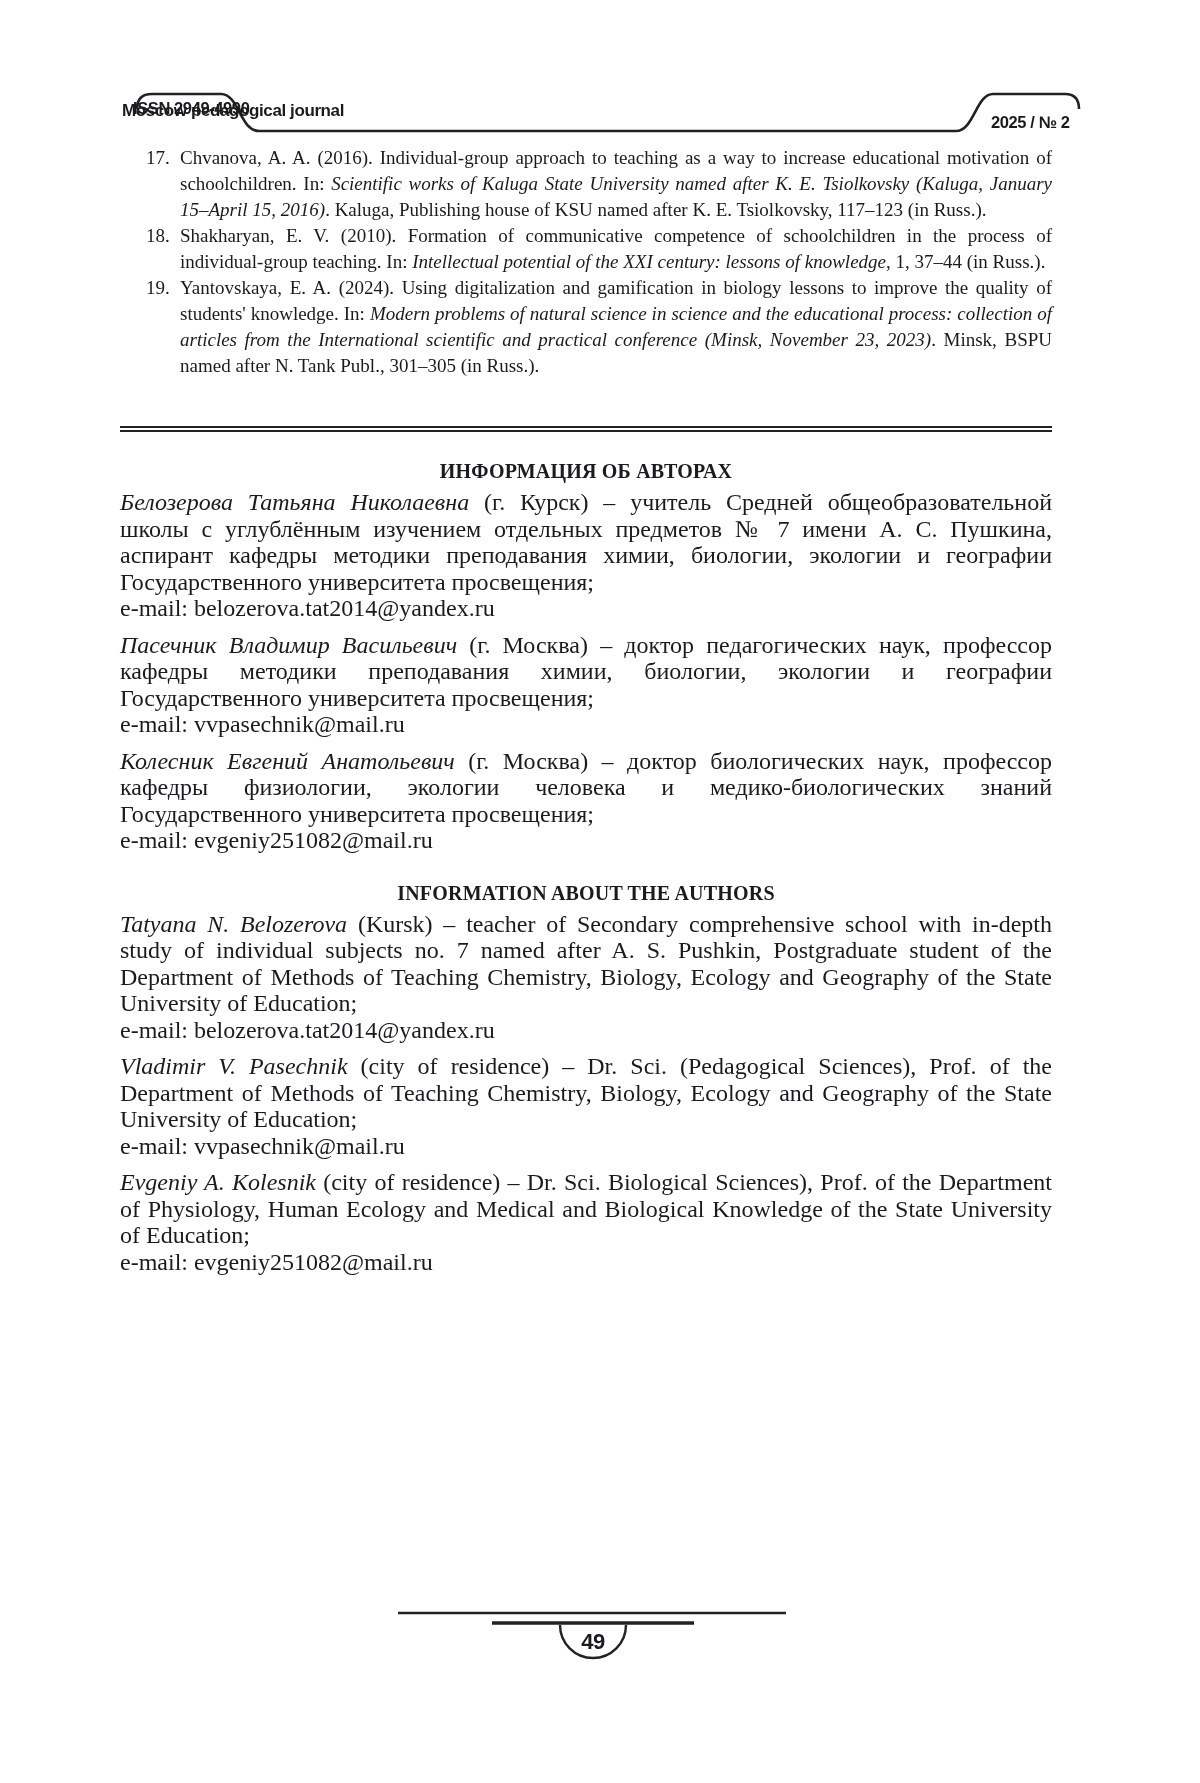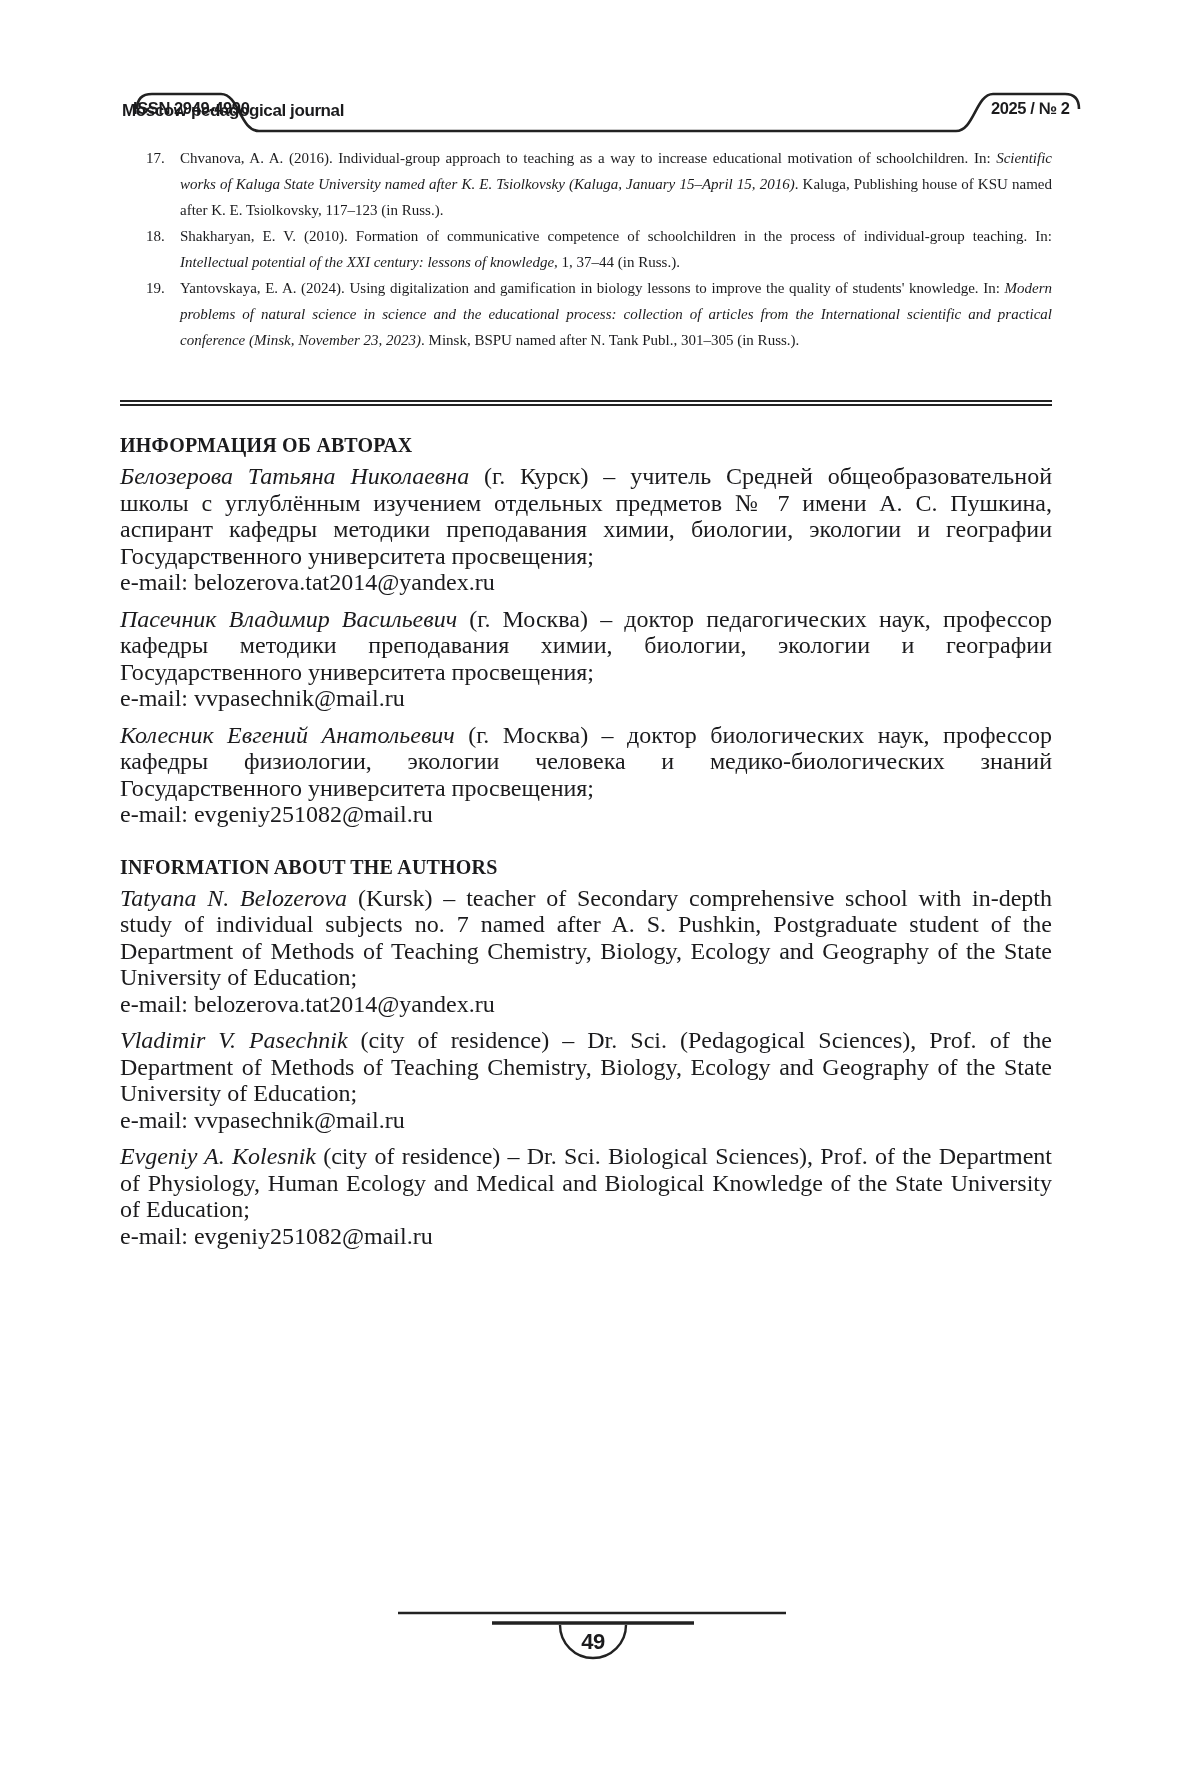--- a/index.html
+++ b/index.html
@@ -18,43 +18,43 @@
     position: absolute;
     font-family: "Liberation Sans", sans-serif;
     font-weight: bold;
     font-size: 16.5px;
     letter-spacing: -0.4px;
     color: #1b1b1d;
     white-space: nowrap;
   }
   .hdr-issn  { left: 133px; top: 99px; }
   .hdr-title { left: 122px; top: 101px; width: 960px; font-size: 17px; }
-  .hdr-issue { left: 991px; top: 99px; }
+  .hdr-issue { left: 991px; top: 113px; }
 
   
   .content { position: absolute; left: 120px; top: 0; width: 932px; }
 
-  .refs { margin-top: 145px; font-size: 15px; line-height: 26px; }
+  .refs { margin-top: 145px; font-size: 19px; line-height: 26px; }
   .ref-item { display: flex; }
   .ref-num  { width: 34px; margin-left: 26px; flex-shrink: 0; }
   .ref-body { flex: 1; text-align: justify; }
   .it { font-style: italic; }
 
   .rule-double {
     margin-top: 47px;
     height: 2px;
     border-top: 2px solid #222;
     border-bottom: 2px solid #222;
   }
 
   .sec-heading {
     margin-top: 25px;
     font-size: 20px;
     font-weight: bold;
-    text-align: left;
+    text-align: center;
     line-height: 28px;
     letter-spacing: 0.2px;
   }
   .sec-heading.en { }
 
   .author-par {
     margin-top: 10px;
     font-size: 24px;
     line-height: 26.5px;
     text-align: justify;

